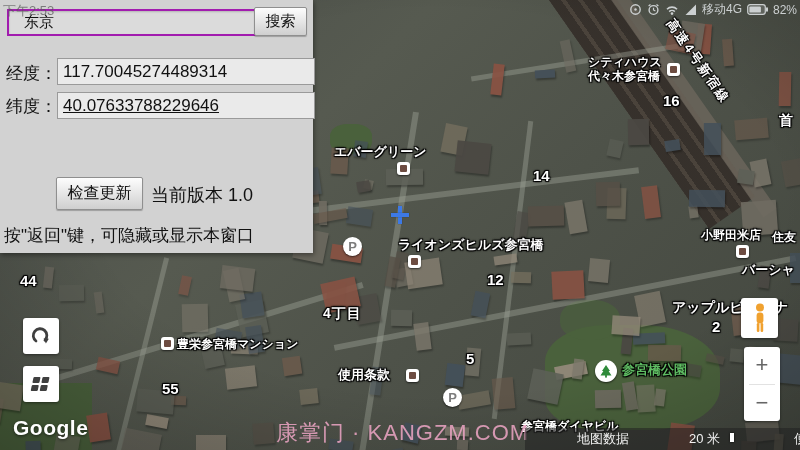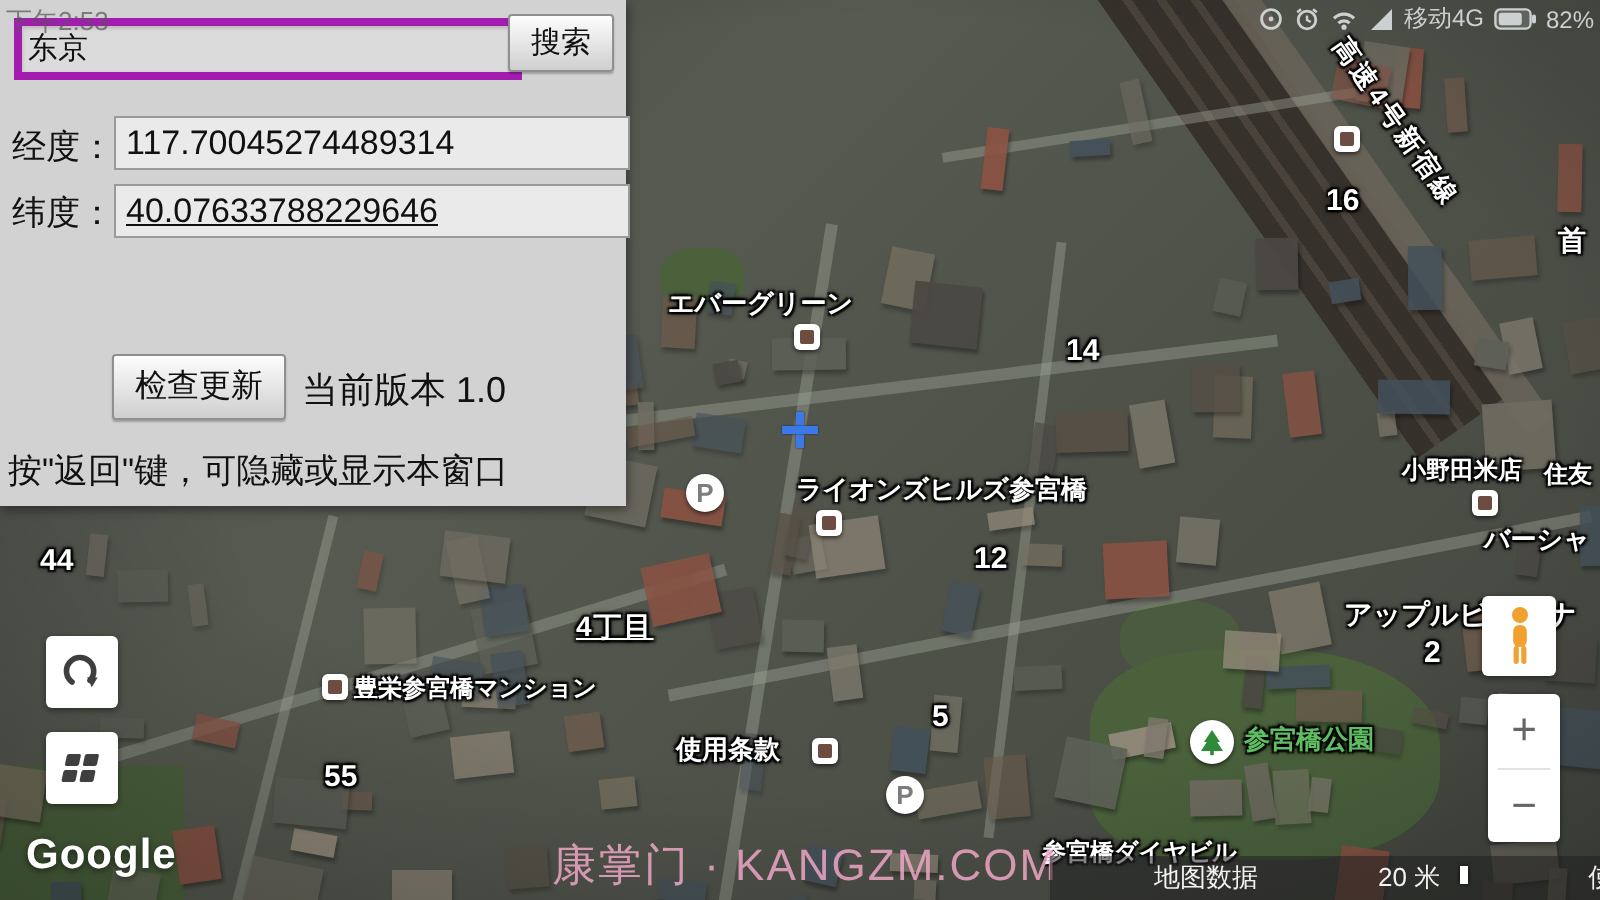--- a/index.html
+++ b/index.html
@@ -68,21 +68,21 @@
   #google-logo{position:absolute;left:13px;top:416px;z-index:5;color:#fff;font-size:21px;font-weight:600;
      letter-spacing:.5px;text-shadow:0 1px 3px rgba(0,0,0,.55);}
   #watermark{position:absolute;left:276px;top:418px;z-index:5;color:rgba(238,166,198,.85);font-size:22px;
      letter-spacing:1px;white-space:nowrap;}
 
   
   #panel{position:absolute;left:0;top:0;width:313px;height:253px;background:#d2d2d2;z-index:10;
      box-shadow:1px 2px 5px rgba(0,0,0,.4);color:#111;}
   #panel input{font-family:inherit;color:#111;}
   #search-input{position:absolute;left:7px;top:9px;width:240px;height:23px;background:#dbdbdb;
-     border:4px solid #a21caf;box-shadow:inset 0 1px 2px rgba(0,0,0,.18);font-size:15px;padding:0 3px;}
+     border:2px solid #a21caf;box-shadow:inset 0 1px 2px rgba(0,0,0,.18);font-size:15px;padding:0 15px;}
   .pbtn{position:absolute;background:linear-gradient(#fdfdfd,#cfcfcf);border:1px solid #8f8f8f;border-radius:2px;
      box-shadow:0 1px 1px rgba(0,0,0,.25);font-family:inherit;font-size:16px;color:#111;cursor:pointer;}
   #search-btn{left:254px;top:7px;width:53px;height:29px;font-size:15px;}
   .coord-label{position:absolute;left:6px;font-size:17px;}
   #lon-label{top:62px;} #lat-label{top:95px;}
   .coord-input{position:absolute;left:57px;width:246px;height:25px;background:#eaeaea;border:1px solid #9a9a9a;
      font-size:17px;padding:0 5px;}
   #lon-input{top:58px;} #lat-input{top:92px;text-decoration:underline;}
   #locate-btn{left:5px;top:124px;width:302px;height:30px;font-size:17px;letter-spacing:2px;}
   #update-btn{left:56px;top:177px;width:87px;height:33px;}
@@ -262,36 +262,38 @@
       <div class="bldg" style="left: 41.2812px; top: 41.1156px; width: 26.595px; height: 15.6003px; background: rgb(125, 120, 108); transform: rotate(5.57047deg); opacity: 0.698451; box-shadow: rgba(0, 0, 0, 0.35) 1px 2px 2px;"></div>
       <div class="bldg" style="left: 136.972px; top: 389.711px; width: 37.1916px; height: 23.2125px; background: rgb(93, 96, 87); transform: rotate(5.13123deg); opacity: 0.640039; box-shadow: rgba(0, 0, 0, 0.35) 1px 2px 2px;"></div>
       <div class="bldg" style="left: 612.455px; top: 315.848px; width: 27.5953px; height: 18.5402px; background: rgb(147, 137, 122); transform: rotate(3.6421deg); opacity: 0.770399; box-shadow: rgba(0, 0, 0, 0.35) 1px 2px 2px;"></div>
       <div class="bldg" style="left: 655.229px; top: 388.538px; width: 9.9357px; height: 16.9106px; background: rgb(125, 120, 108); transform: rotate(6.80059deg); opacity: 0.721478; box-shadow: rgba(0, 0, 0, 0.35) 1px 2px 2px;"></div>
       <div class="bldg" style="left: 322.795px; top: 280.498px; width: 35.2314px; height: 29.7991px; background: rgb(138, 82, 67); transform: rotate(-12.4365deg); opacity: 0.858551; box-shadow: rgba(0, 0, 0, 0.35) 1px 2px 2px;"></div>
       <div class="bldg" style="left: 722.653px; top: 39.2577px; width: 10.0563px; height: 27.2734px; background: rgb(106, 90, 76); transform: rotate(-4.07532deg); opacity: 0.880231; box-shadow: rgba(0, 0, 0, 0.35) 1px 2px 2px;"></div>
     </div>
   <div id="vignette"></div>
 
   <div id="map-labels">
+      <div class="map-label lbl-poi" style="left: 588px; top: 55px;">シティハウス
+代々木参宮橋</div>
       <div class="map-label lbl-num" style="left: 663px; top: 92px;">16</div>
       <div class="map-label lbl-poi" style="left: 334px; top: 144px; font-size: 13px;">エバーグリーン</div>
       <div class="map-label lbl-num" style="left: 533px; top: 167px;">14</div>
       <div class="map-label lbl-poi" style="left: 398px; top: 237px; font-size: 13px;">ライオンズヒルズ参宮橋</div>
       <div class="map-label lbl-num" style="left: 487px; top: 271px;">12</div>
       <div class="map-label lbl-poi" style="left: 701px; top: 228px;">小野田米店</div>
       <div class="map-label lbl-poi" style="left: 772px; top: 230px;">住友</div>
       <div class="map-label lbl-poi" style="left: 742px; top: 262px; font-size: 13px;">バーシャ</div>
       <div class="map-label lbl-poi" style="left: 672px; top: 299px; font-size: 14px;">アップルビ</div>
       <div class="map-label lbl-poi" style="left: 774px; top: 299px; font-size: 14px;">ナ</div>
       <div class="map-label lbl-num" style="left: 712px; top: 318px;">2</div>
       <div class="map-label lbl-park" style="left: 622px; top: 362px; font-size: 13px;">参宮橋公園</div>
       <div class="map-label lbl-poi" style="left: 177px; top: 337px;">豊栄参宮橋マンション</div>
       <div class="map-label lbl-num" style="left: 114px; top: 380px; padding-left: 48px;">55</div>
       <div class="map-label lbl-num" style="left: 20px; top: 272px;">44</div>
-      <div class="map-label lbl-area" style="left: 288px; top: 305px; text-decoration: underline;">4丁目</div>
+      <div class="map-label lbl-area" style="left: 323px; top: 305px;">4丁目</div>
       <div class="map-label lbl-poi" style="left: 338px; top: 367px; font-size: 13px;">使用条款</div>
       <div class="map-label lbl-num" style="left: 466px; top: 350px;">5</div>
       <div class="map-label lbl-poi" style="left: 521px; top: 419px;">参宮橋ダイヤビル</div>
       <div class="map-label lbl-road" style="left: 676px; top: 16px; transform: rotate(55deg); transform-origin: 0px 0px;">高速4号新宿線</div>
       <div class="map-label lbl-poi" style="left: 779px; top: 112px; font-size: 14px;">首</div>
       <div class="bicon" style="left: 667px; top: 63px;"></div>
       <div class="bicon" style="left: 397px; top: 162px;"></div>
       <div class="bicon" style="left: 408px; top: 255px;"></div>
       <div class="bicon" style="left: 736px; top: 245px;"></div>
       <div class="bicon" style="left: 161px; top: 337px;"></div>

